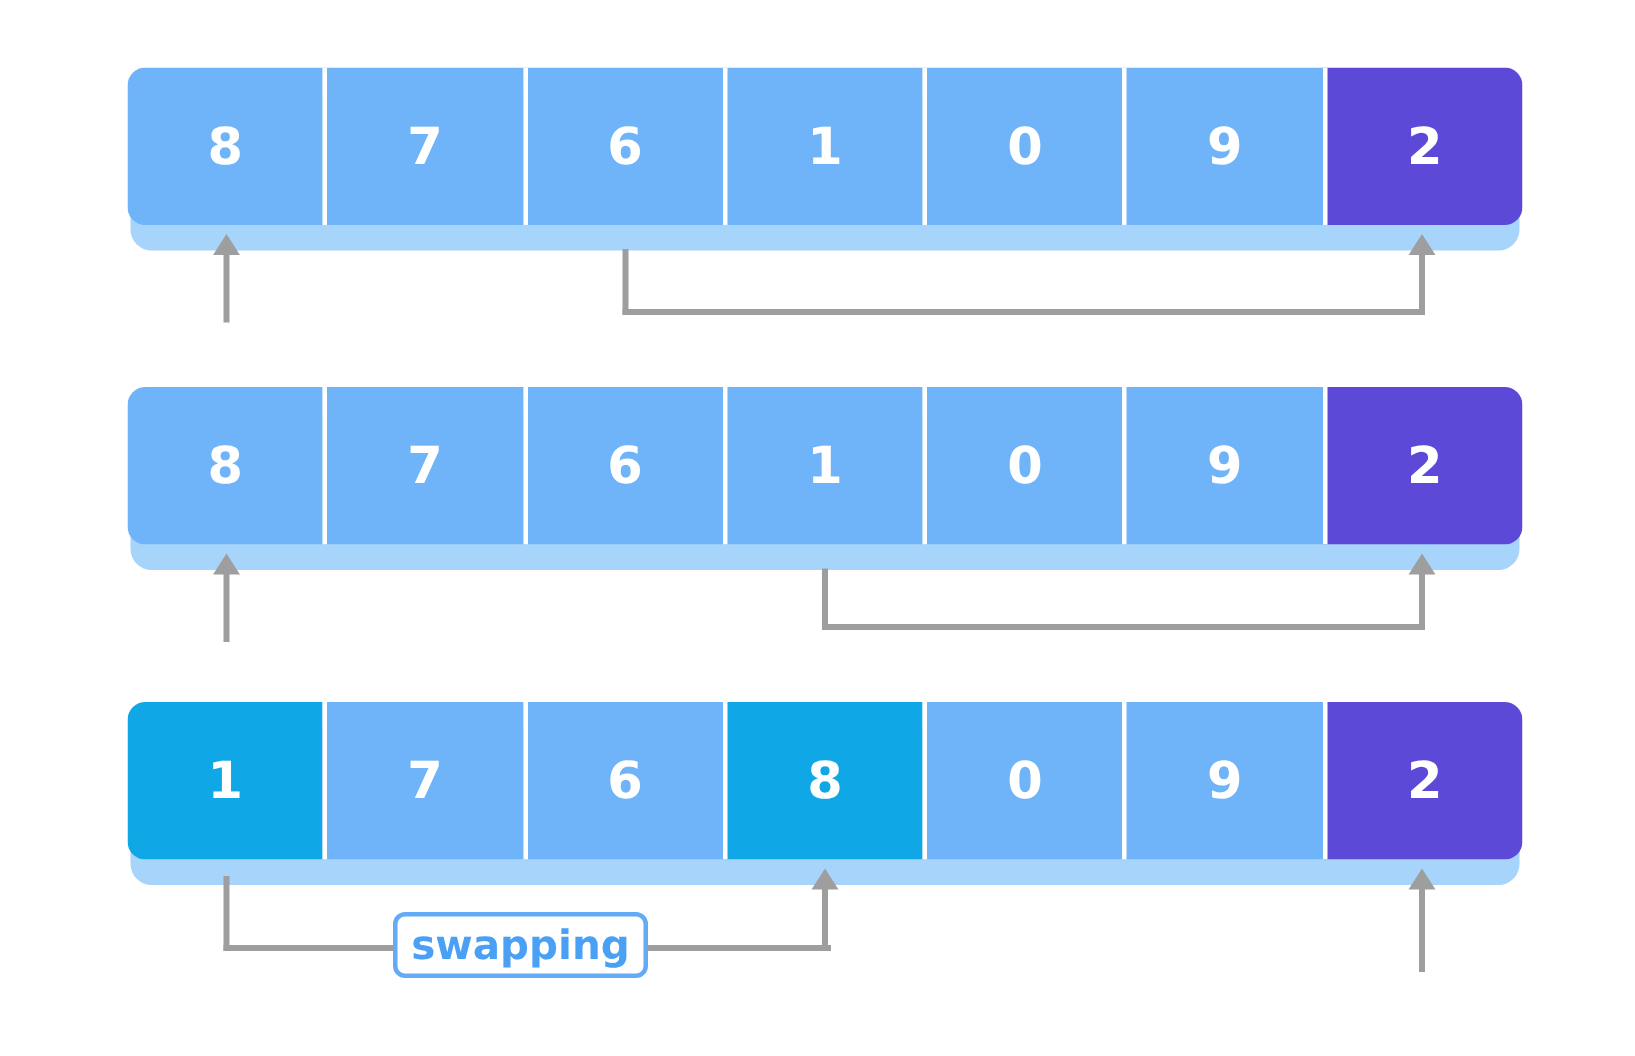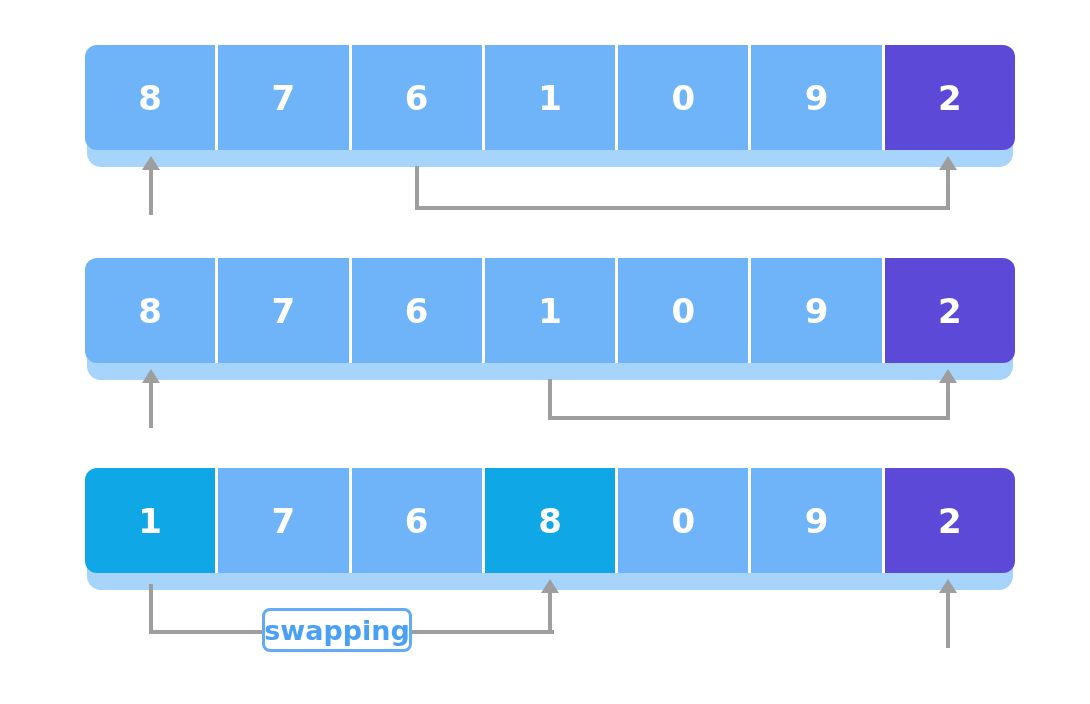--- a/index.html
+++ b/index.html
@@ -63,21 +63,21 @@
     width: 0; height: 0;
     border-left: 9px solid transparent;
     border-right: 9px solid transparent;
     border-bottom: 14px solid var(--arrow-gray);
     z-index: 2;
   }
   .swap-label {
     position: absolute;
     left: 262px;
     top: 608px;
-    width: 150px;
+    width: 170px;
     height: 44px;
     background: #ffffff;
     border: 3px solid var(--label-border);
     border-radius: 8px;
     display: flex;
     align-items: center;
     justify-content: center;
     color: var(--label-blue);
     font-size: 27px;
     font-weight: bold;

